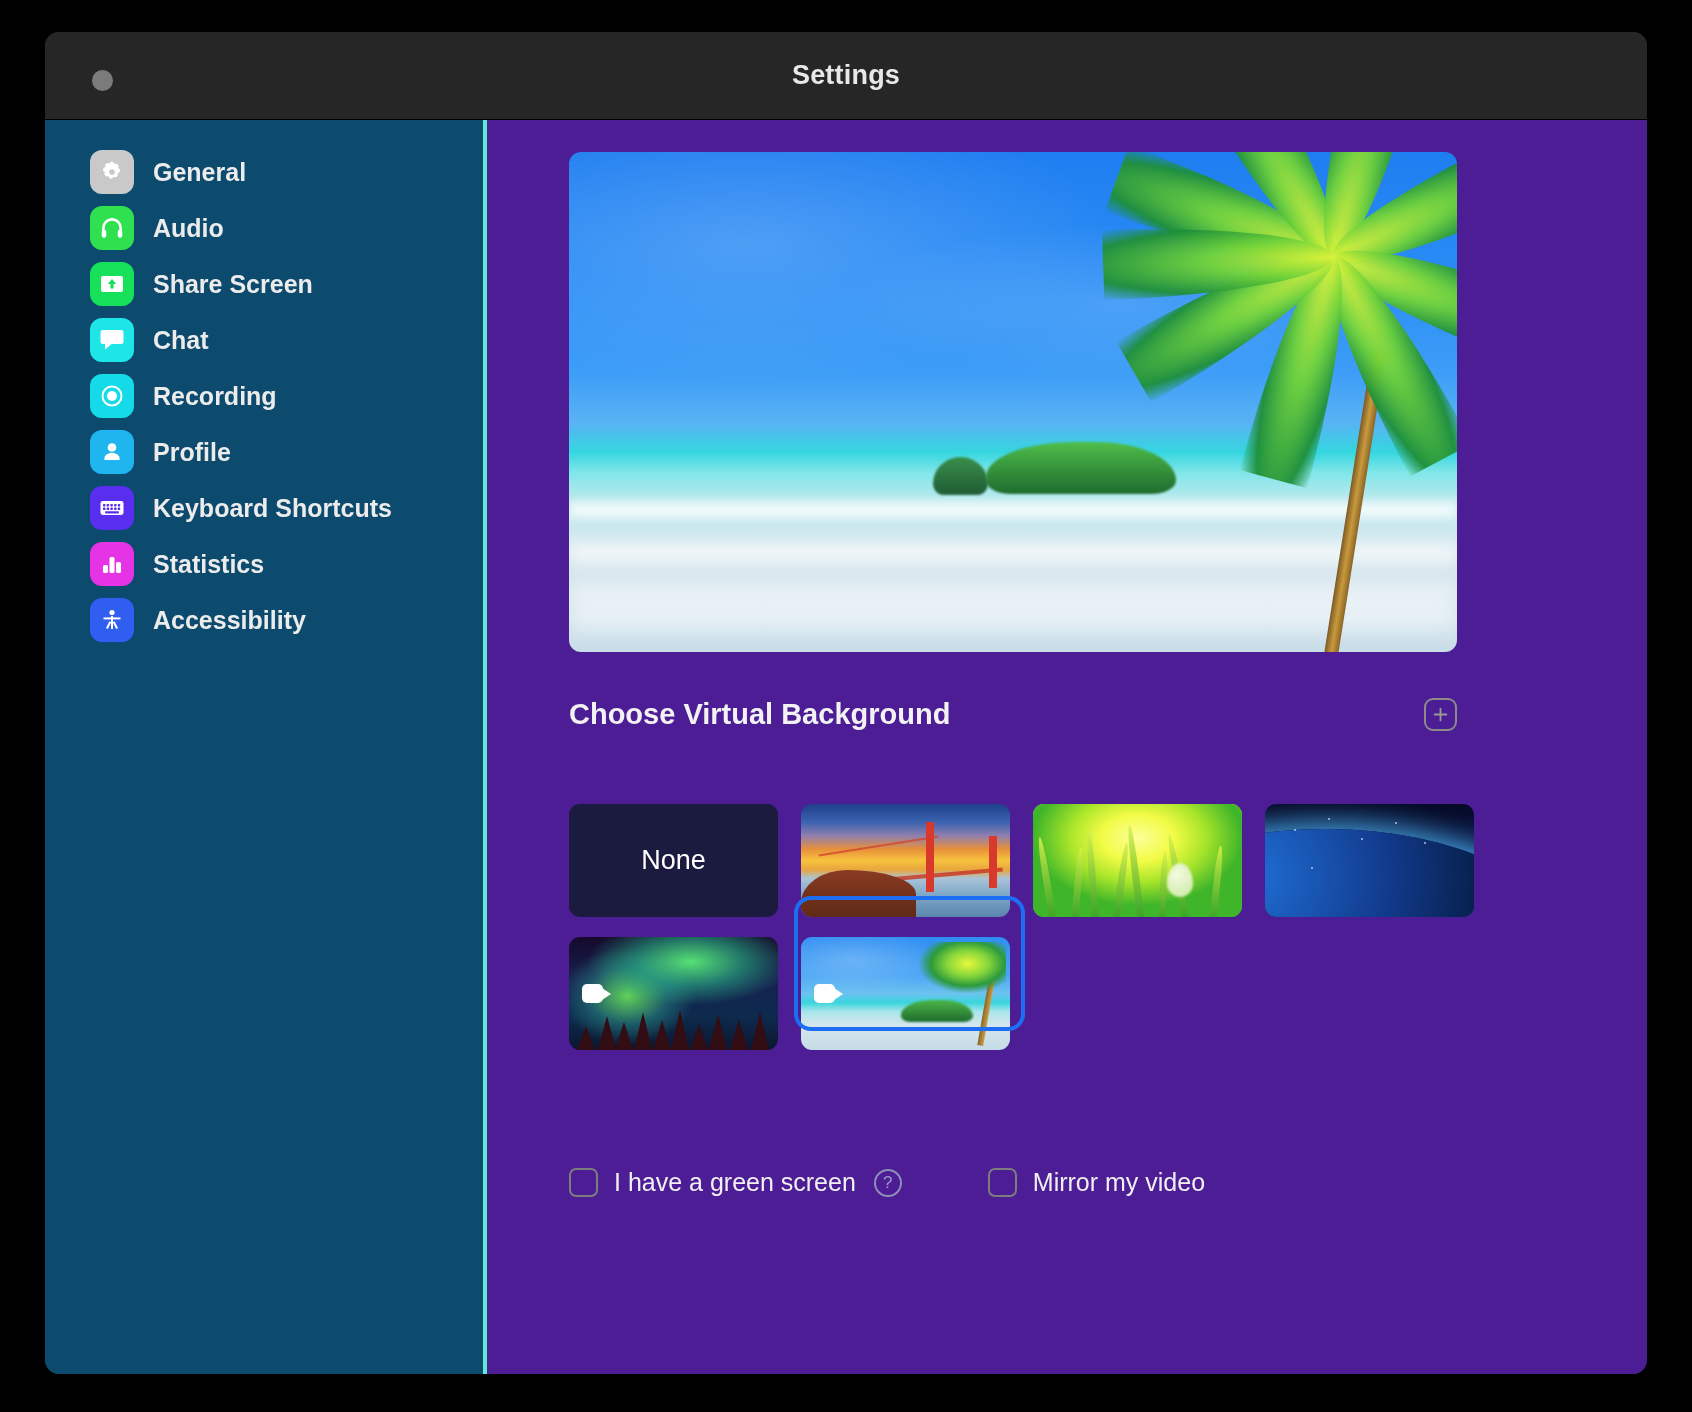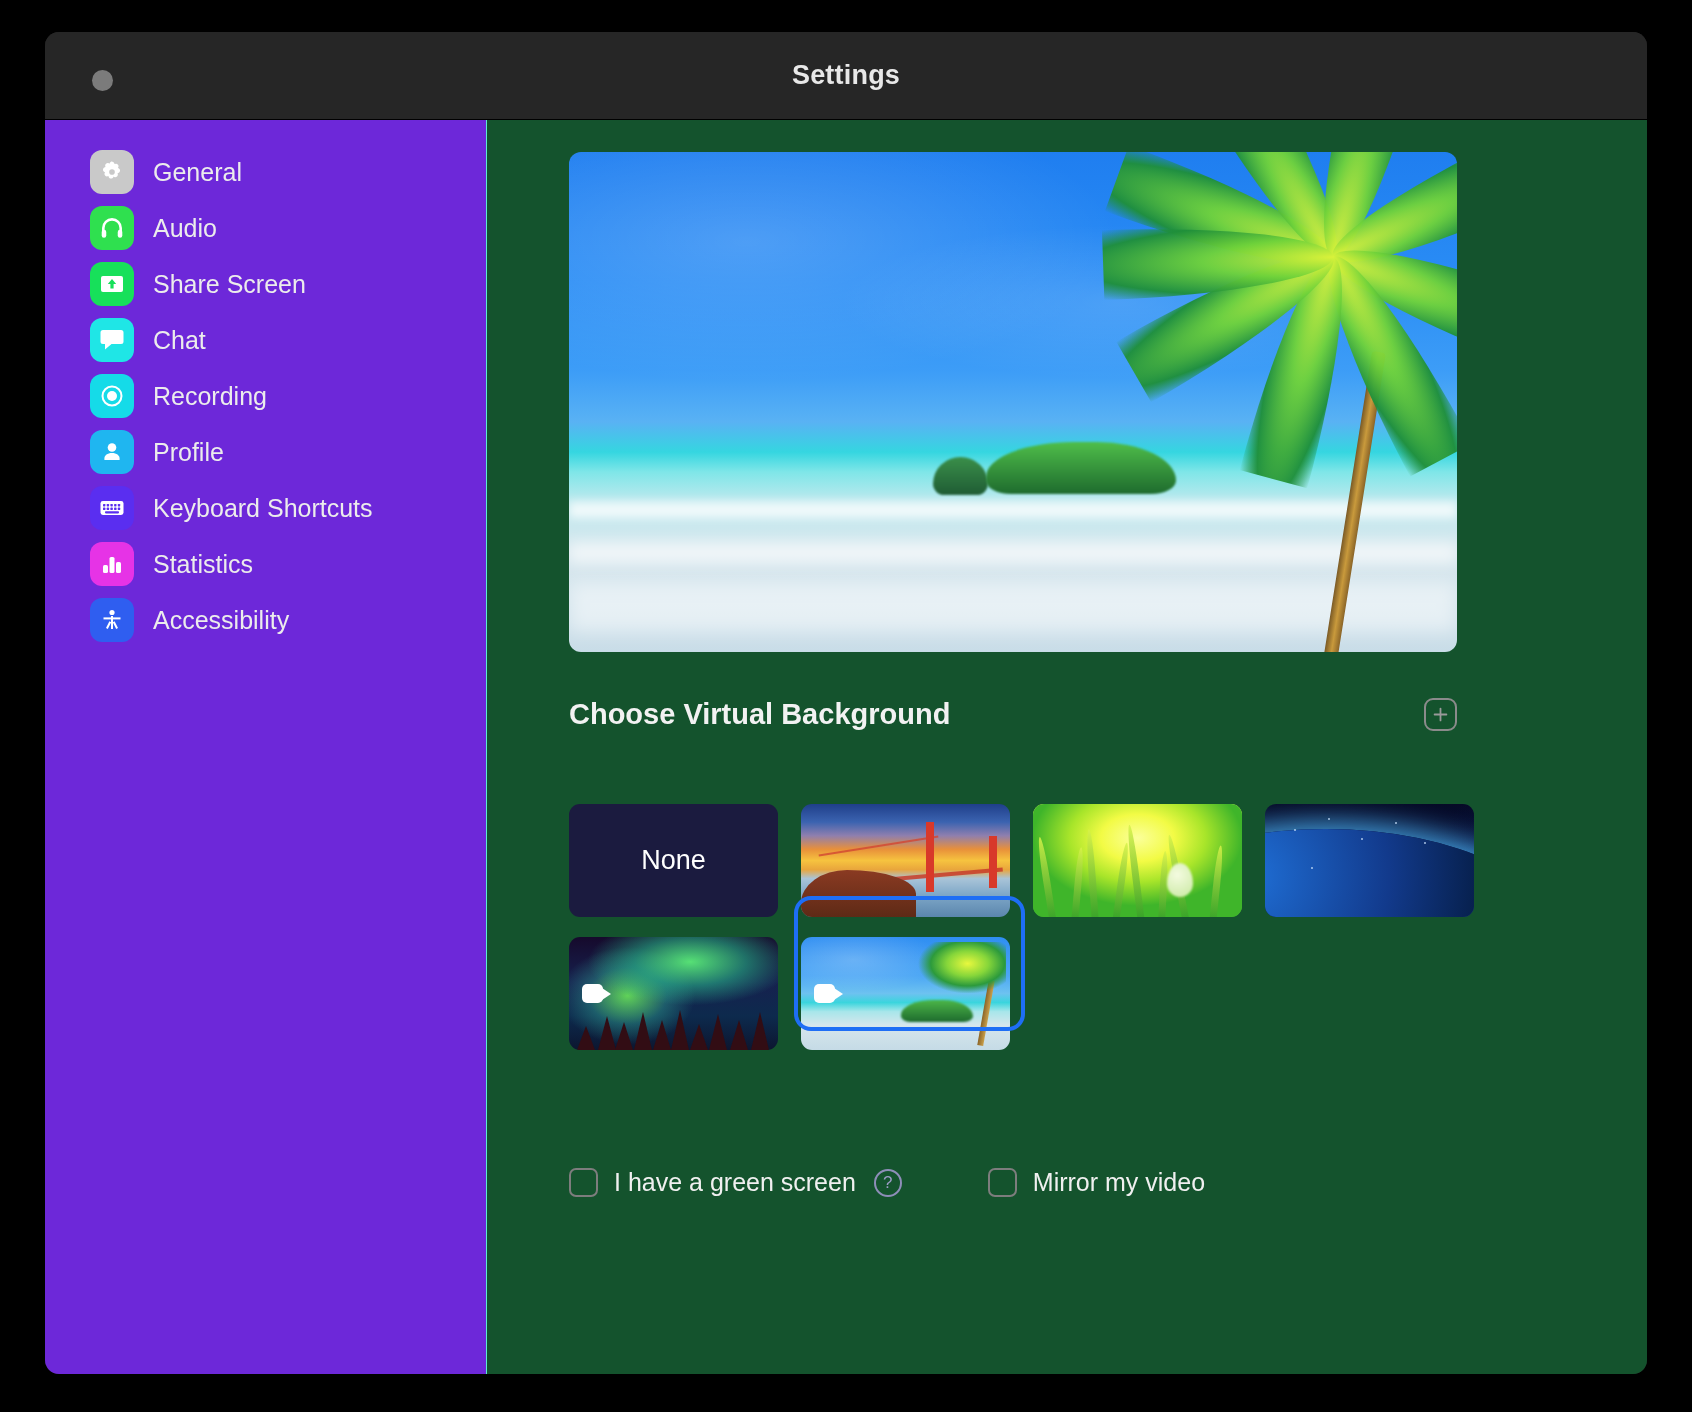--- a/index.html
+++ b/index.html
@@ -51,23 +51,24 @@
   
   .body {
     flex: 1 1 auto;
     display: flex;
     min-height: 0;
   }
 
   
   .sidebar {
     flex: 0 0 442px;
-    background: #6d28d9;
-    border-right: 1px solid #5eead4;
+    background: #0c4a6e;
+    border-right: 4px solid #5eead4;
     padding-top: 24px;
+    font-weight: bold;
   }
   .nav-item {
     display: flex;
     align-items: center;
     gap: 19px;
     height: 56px;
     margin: 0 30px 0 28px;
     padding-left: 17px;
     border-radius: 12px;
   }
@@ -85,21 +86,21 @@
     align-items: center;
     justify-content: center;
   }
   .nav-icon svg { display: block; }
   .nav-item.active .nav-icon { border-radius: 8px; }
 
   
   .main {
     flex: 1 1 auto;
     position: relative;
-    background: #14532d;
+    background: #4c1d95;
     padding: 40px 0 0 0;
   }
 
   
   .preview {
     position: absolute;
     left: 82px; top: 32px;
     width: 888px; height: 500px;
     border-radius: 12px;
     overflow: hidden;

